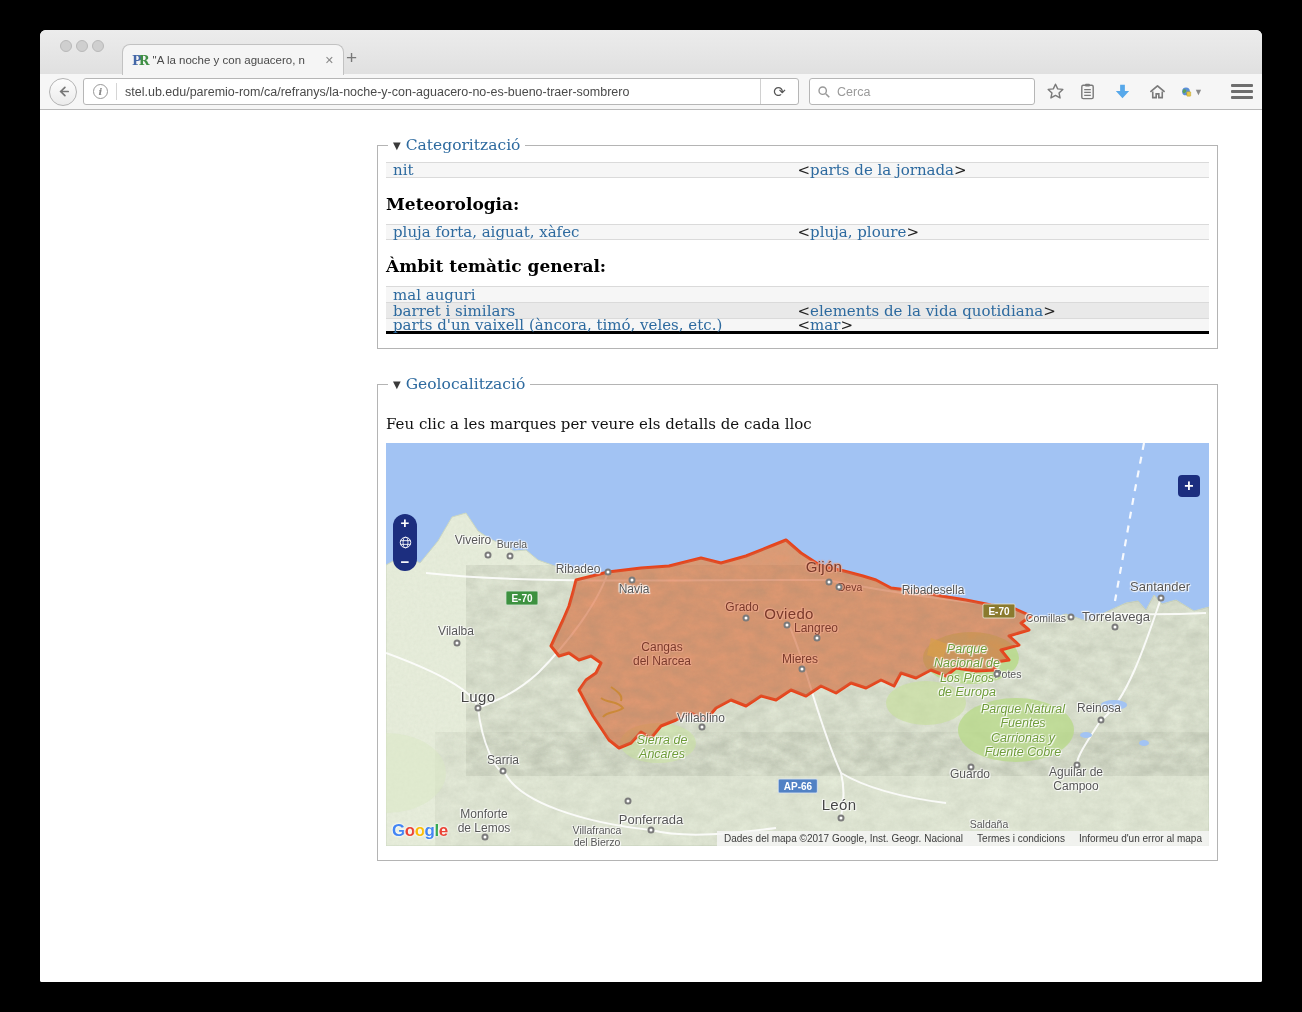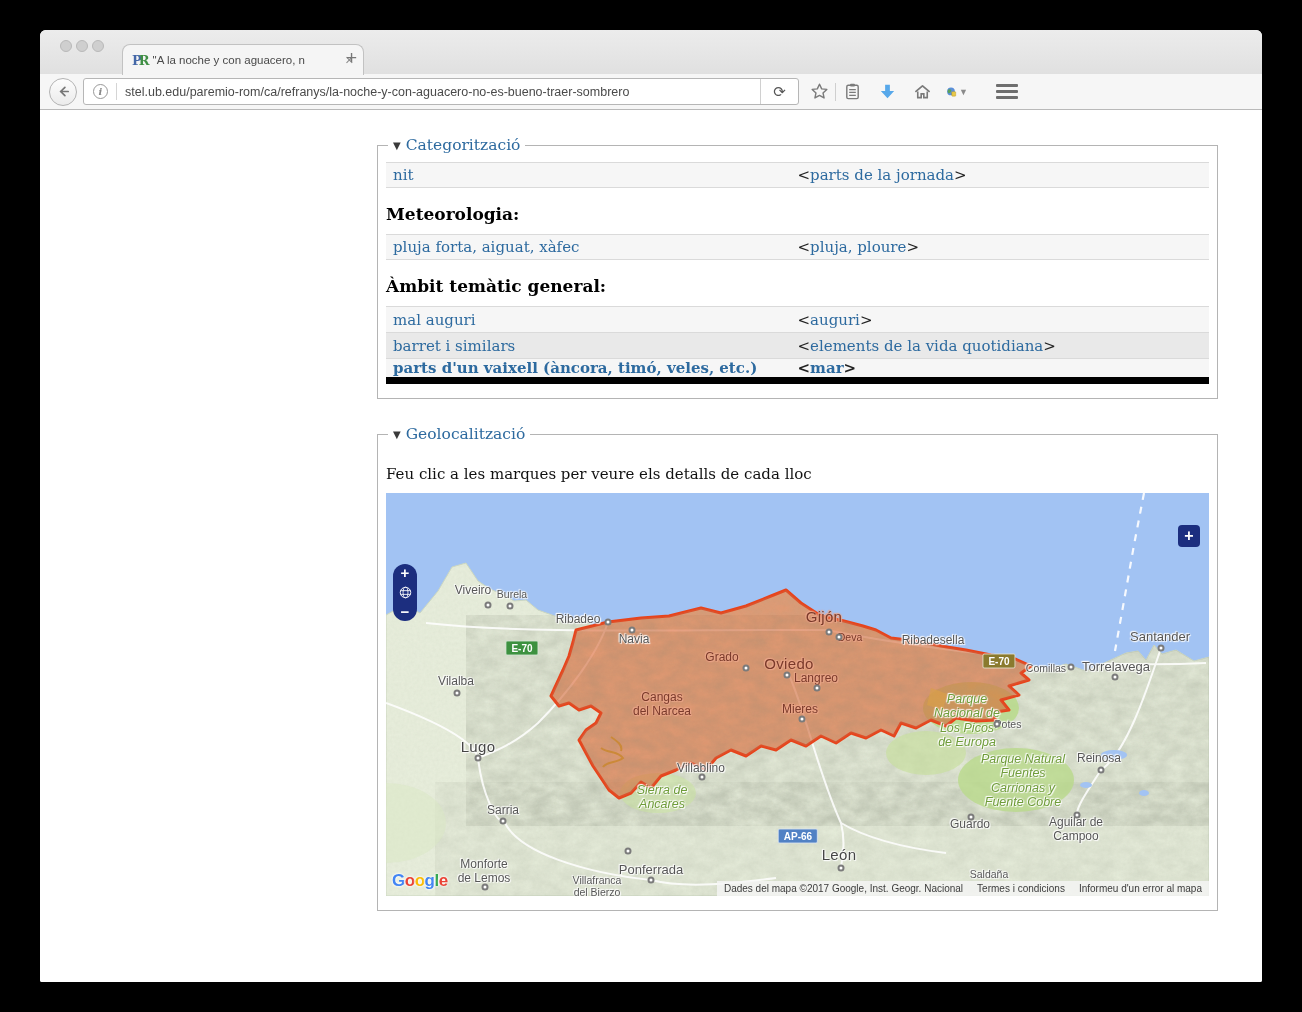--- a/index.html
+++ b/index.html
@@ -5,21 +5,21 @@
   html,body{margin:0;padding:0;background:#000;width:1302px;height:1012px;overflow:hidden;
     font-family:"Liberation Sans",sans-serif;}
   *{box-sizing:border-box;}
 
   
   .window{position:absolute;left:40px;top:30px;width:1222px;height:952px;background:#fff;
     border-radius:6px 6px 2px 2px;overflow:hidden;box-shadow:0 18px 60px rgba(0,0,0,.6);}
   .tabbar{position:relative;height:44px;background:linear-gradient(#ececec,#e0e0e0);}
   .light{position:absolute;top:10px;width:12px;height:12px;border-radius:50%;
     background:#cfcfcf;border:1px solid #b9b9b9;}
-  .tab{position:absolute;left:82px;top:14px;width:242px;height:31px;background:#f5f5f5;
+  .tab{position:absolute;left:82px;top:14px;width:222px;height:31px;background:#f5f5f5;
     border:1px solid #c2c2c2;border-bottom:none;border-radius:8px 8px 0 0;
     display:flex;align-items:center;padding:0 9px;gap:6px;}
   .favicon{font-family:"DejaVu Serif",serif;font-weight:bold;font-size:13px;letter-spacing:-3px;}
   .favicon .fp{color:#4568a8;} .favicon .fr{color:#3f8f44;}
   .tabtitle{font-size:11.5px;color:#4a4a4a;white-space:nowrap;overflow:hidden;width:152px;}
   .tabclose{color:#8a8a8a;font-size:11px;margin-left:auto;}
   .newtab{position:absolute;left:306px;top:18px;font-size:19px;color:#777;line-height:1;}
 
   .navbar{height:36px;background:#f6f6f6;border-bottom:1px solid #b9b9b9;
     display:flex;align-items:center;padding:0 9px;}
@@ -44,24 +44,24 @@
   .burger div{width:22px;height:3.2px;background:#6e6e6e;border-radius:1px;}
 
   
   .content{height:872px;background:#fff;overflow:hidden;
     font-family:"DejaVu Serif","Liberation Serif",serif;color:#222;}
   fieldset{border:1px solid #b4b4b4;margin:26px 44px 0 337px;padding:8px 8px 14px;}
   legend{font-size:15.5px;color:#2d6a9f;padding:0 5px;margin-left:2px;display:flex;
     align-items:center;gap:5px;}
   legend .arrow{color:#3a3a3a;font-size:10px;}
   .grouphead{font-weight:bold;font-size:17px;margin:16px 0 10px;color:#000;}
-  .crow{display:flex;align-items:center;height:26px;background:#f6f6f6;
+  .crow{display:flex;align-items:center;height:16px;background:#f6f6f6;
     border-top:1px solid #dadada;font-size:15px;}
   .crow.alt{background:#e9e9e9;}
-  .crow.last{border-bottom:7px solid #000000;font-weight:bold;}
+  .crow.last{border-bottom:3px solid #000000;}
   .crow.single{border-bottom:1px solid #dadada;}
   .cell-l{width:50%;padding-left:7px;}
   .cell-r{width:50%;color:#222;}
   a.link{color:#2d6a9f;text-decoration:none;cursor:pointer;}
   .instruction{font-size:15px;margin:14px 0 10px;color:#111;}
 
   
   .map{position:relative;width:823px;height:403px;overflow:hidden;cursor:grab;
     font-family:"Liberation Sans",sans-serif;}
   .map svg.base{position:absolute;left:0;top:0;}
@@ -113,20 +113,27 @@
       <svg width="15" height="15" viewBox="0 0 16 16">
         <path d="M9.5 3.5 L5 8 L9.5 12.5 M5 8 H13" stroke="#777" stroke-width="1.8" fill="none" stroke-linecap="round"></path>
       </svg>
     </div>
     <div class="urlbar">
       <span class="infoicon">i</span>
       <span class="urlsep"></span>
       <span class="urltext">stel.ub.edu/paremio-rom/ca/refranys/la-noche-y-con-aguacero-no-es-bueno-traer-sombrero</span>
       <span class="reload">⟳</span>
     </div>
+    <div class="searchbox">
+      <svg width="14" height="14" viewBox="0 0 16 16">
+        <circle cx="6.5" cy="6.5" r="4.2" stroke="#999" stroke-width="1.6" fill="none"></circle>
+        <path d="M10 10 L14 14" stroke="#999" stroke-width="1.8"></path>
+      </svg>
+      <span class="placeholder">Cerca</span>
+    </div>
     <div class="tbicon" style="margin-left:9px">
       <svg width="19" height="19" viewBox="0 0 20 20">
         <path d="M10 2.3l2.3 4.9 5.4.6-4 3.7 1.1 5.3-4.8-2.7-4.8 2.7 1.1-5.3-4-3.7 5.4-.6z" fill="none" stroke="#7a7a7a" stroke-width="1.5" stroke-linejoin="round"></path>
       </svg>
     </div>
     <div class="tbsep"></div>
     <div class="tbicon">
       <svg width="19" height="19" viewBox="0 0 20 20">
         <rect x="4" y="3.5" width="12" height="14" rx="1.5" fill="none" stroke="#7a7a7a" stroke-width="1.5"></rect>
         <rect x="7.5" y="1.8" width="5" height="3" rx="0.8" fill="#7a7a7a"></rect>
@@ -175,21 +182,20 @@
 
       <div class="grouphead">Meteorologia:</div>
       <div class="crow single">
         <div class="cell-l"><a class="link">pluja forta, aiguat, xàfec</a></div>
         <div class="cell-r"><span>&lt;</span><a class="link">pluja, ploure</a><span>&gt;</span></div>
       </div>
 
       <div class="grouphead">Àmbit temàtic general:</div>
       <div class="crow">
         <div class="cell-l"><a class="link">mal auguri</a></div>
-        <div class="cell-r"><span>&lt;</span><a class="link">auguri</a><span>&gt;</span></div>
       </div>
       <div class="crow alt">
         <div class="cell-l"><a class="link">barret i similars</a></div>
         <div class="cell-r"><span>&lt;</span><a class="link">elements de la vida quotidiana</a><span>&gt;</span></div>
       </div>
       <div class="crow last">
         <div class="cell-l"><a class="link">parts d'un vaixell (àncora, timó, veles, etc.)</a></div>
         <div class="cell-r"><span>&lt;</span><a class="link">mar</a><span>&gt;</span></div>
       </div>
     </fieldset>
@@ -260,21 +266,21 @@
         </svg>
 
         <div id="map-labels">
             <div class="mlabel town" style="left: 87px; top: 98px;">Viveiro</div>
             <div class="mlabel town sm" style="left: 126px; top: 101px;">Burela</div>
             <div class="mlabel town" style="left: 192px; top: 127px;">Ribadeo</div>
             <div class="mlabel town" style="left: 248px; top: 126px; margin-top: 21px;">Navia</div>
             <div class="mlabel city red" style="left: 438px; top: 124px;">Gijón</div>
             <div class="mlabel town sm red" style="left: 464px; top: 144px;">Deva</div>
             <div class="mlabel town" style="left: 547px; top: 148px;">Ribadesella</div>
-            <div class="mlabel town red" style="left: 336px; top: 165px;">Grado</div>
+            <div class="mlabel town red" style="left: 356px; top: 165px;">Grado</div>
             <div class="mlabel city red" style="left: 403px; top: 171px;">Oviedo</div>
             <div class="mlabel town red" style="left: 430px; top: 186px;">Langreo</div>
             <div class="mlabel town red" style="left: 414px; top: 217px;">Mieres</div>
             <div class="mlabel town red" style="left: 276px; top: 212px;">Cangas
 del Narcea</div>
             <div class="mlabel town lg" style="left: 774px; top: 144px; text-align: right;">Santander</div>
             <div class="mlabel town lg" style="left: 730px; top: 174px;">Torrelavega</div>
             <div class="mlabel town sm" style="left: 660px; top: 175px;">Comillas</div>
             <div class="mlabel town sm" style="left: 622px; top: 231px;">Potes</div>
             <div class="mlabel park" style="left: 581px; top: 228px;">Parque

